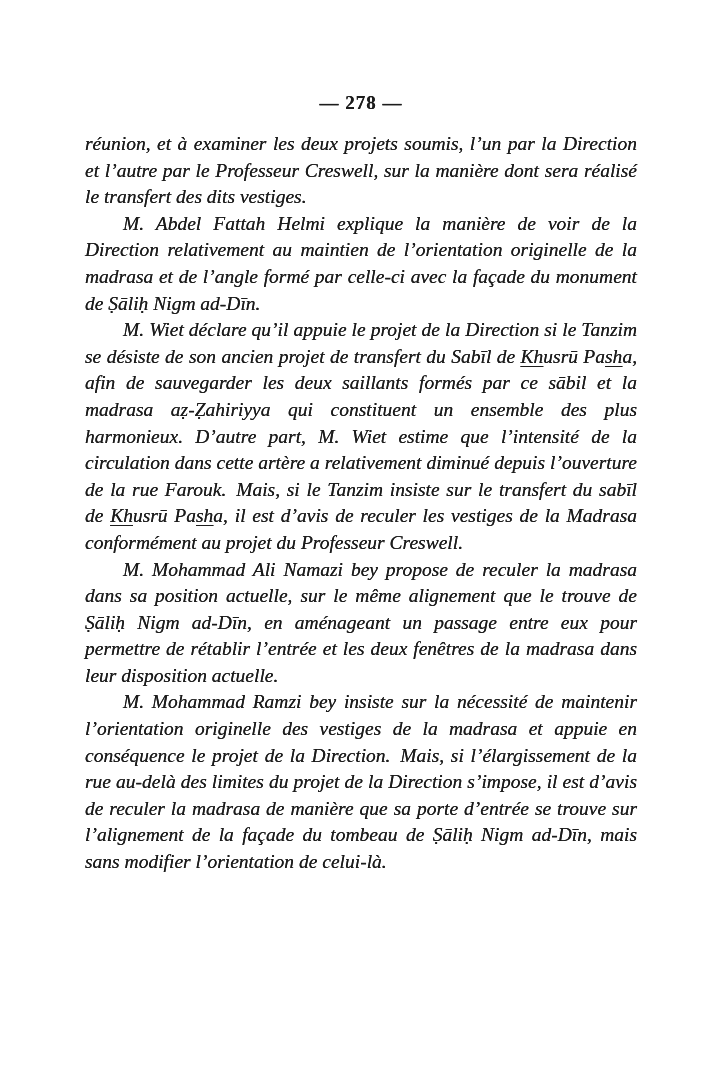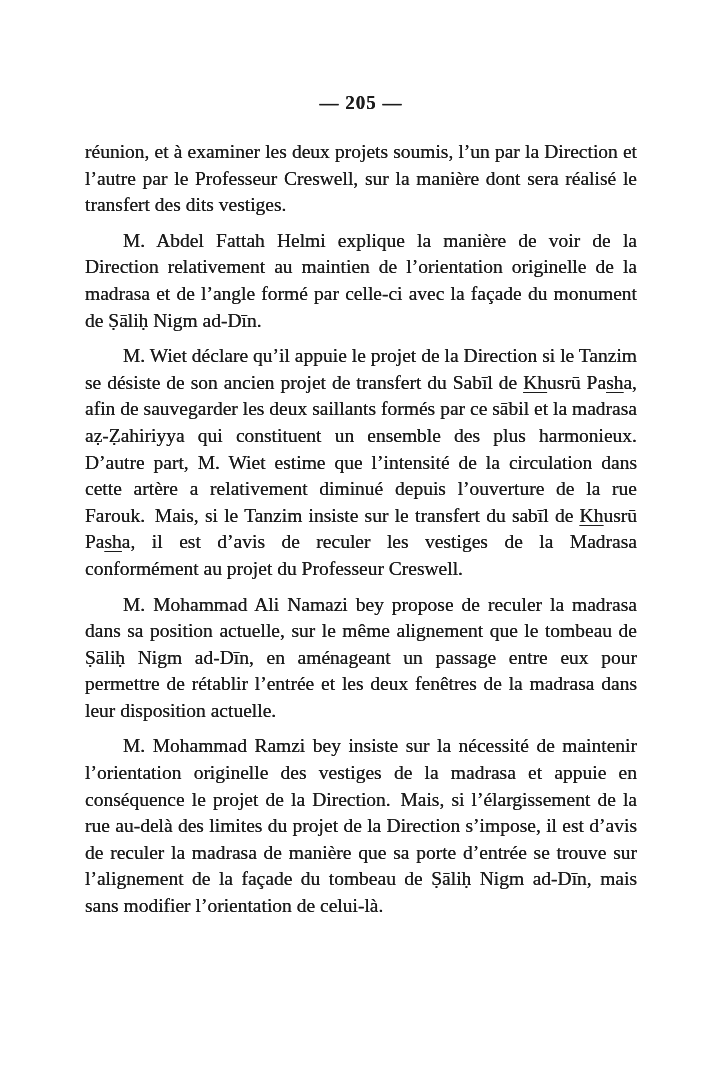--- a/index.html
+++ b/index.html
@@ -25,49 +25,49 @@
     top: 92px;
     left: 85px;
     width: 552px;
     text-align: center;
     font-size: 19px;
     font-weight: bold;
     letter-spacing: 1px;
   }
   .text-block {
     position: absolute;
-    top: 139px;
+    top: 131px;
     left: 85px;
     width: 552px;
     font-size: 19.5px;
     line-height: 26.6px;
     text-align: justify;
     hyphens: auto;
+    font-style: italic;
     -webkit-hyphens: auto;
   }
   .text-block p {
     margin: 0;
   }
   .text-block p + p {
-    margin-top: 9px;
   }
   .text-block p.indent {
     text-indent: 38px;
   }
   .u {
     text-decoration: underline;
     text-decoration-thickness: 1px;
     text-underline-offset: 3px;
   }
 </style>
 </head>
 <body>
 
 <div class="page">
-  <div class="page-number">— 205 —</div>
+  <div class="page-number">— 278 —</div>
   <div class="text-block">
       <p><span>réunion, et à examiner les deux projets soumis, l’un par la Direction et l’autre par le Professeur Creswell, sur la manière dont sera réalisé le transfert des dits vestiges.</span></p>
       <p class="indent"><span>M. Abdel Fattah Helmi explique la manière de voir de la Direction relativement au maintien de l’orientation originelle de la madrasa et de l’angle formé par celle-ci avec la façade du monument de Ṣāliḥ Nigm ad-Dīn.</span></p>
       <p class="indent"><span>M. Wiet déclare qu’il appuie le projet de la Direction si le Tanzim se désiste de son ancien projet de transfert du Sabīl de </span><span class="u">Kh</span><span>usrū Pa</span><span class="u">sh</span><span>a, afin de sauvegarder les deux saillants formés par ce sābil et la madrasa aẓ-Ẓahiriyya qui constituent un ensemble des plus harmonieux. D’autre part, M. Wiet estime que l’intensité de la circulation dans cette artère a relativement diminué depuis l’ouverture de la rue Farouk. Mais, si le Tanzim insiste sur le transfert du sabīl de </span><span class="u">Kh</span><span>usrū Pa</span><span class="u">sh</span><span>a, il est d’avis de reculer les vestiges de la Madrasa conformément au projet du Professeur Creswell.</span></p>
-      <p class="indent"><span>M. Mohammad Ali Namazi bey propose de reculer la madrasa dans sa position actuelle, sur le même alignement que le tombeau de Ṣāliḥ Nigm ad-Dīn, en aménageant un passage entre eux pour permettre de rétablir l’entrée et les deux fenêtres de la madrasa dans leur disposition actuelle.</span></p>
+      <p class="indent"><span>M. Mohammad Ali Namazi bey propose de reculer la madrasa dans sa position actuelle, sur le même alignement que le trouve de Ṣāliḥ Nigm ad-Dīn, en aménageant un passage entre eux pour permettre de rétablir l’entrée et les deux fenêtres de la madrasa dans leur disposition actuelle.</span></p>
       <p class="indent"><span>M. Mohammad Ramzi bey insiste sur la nécessité de maintenir l’orientation originelle des vestiges de la madrasa et appuie en conséquence le projet de la Direction. Mais, si l’élargissement de la rue au-delà des limites du projet de la Direction s’impose, il est d’avis de reculer la madrasa de manière que sa porte d’entrée se trouve sur l’alignement de la façade du tombeau de Ṣāliḥ Nigm ad-Dīn, mais sans modifier l’orientation de celui-là.</span></p>
     </div>
 </div>
 
 </body></html>

